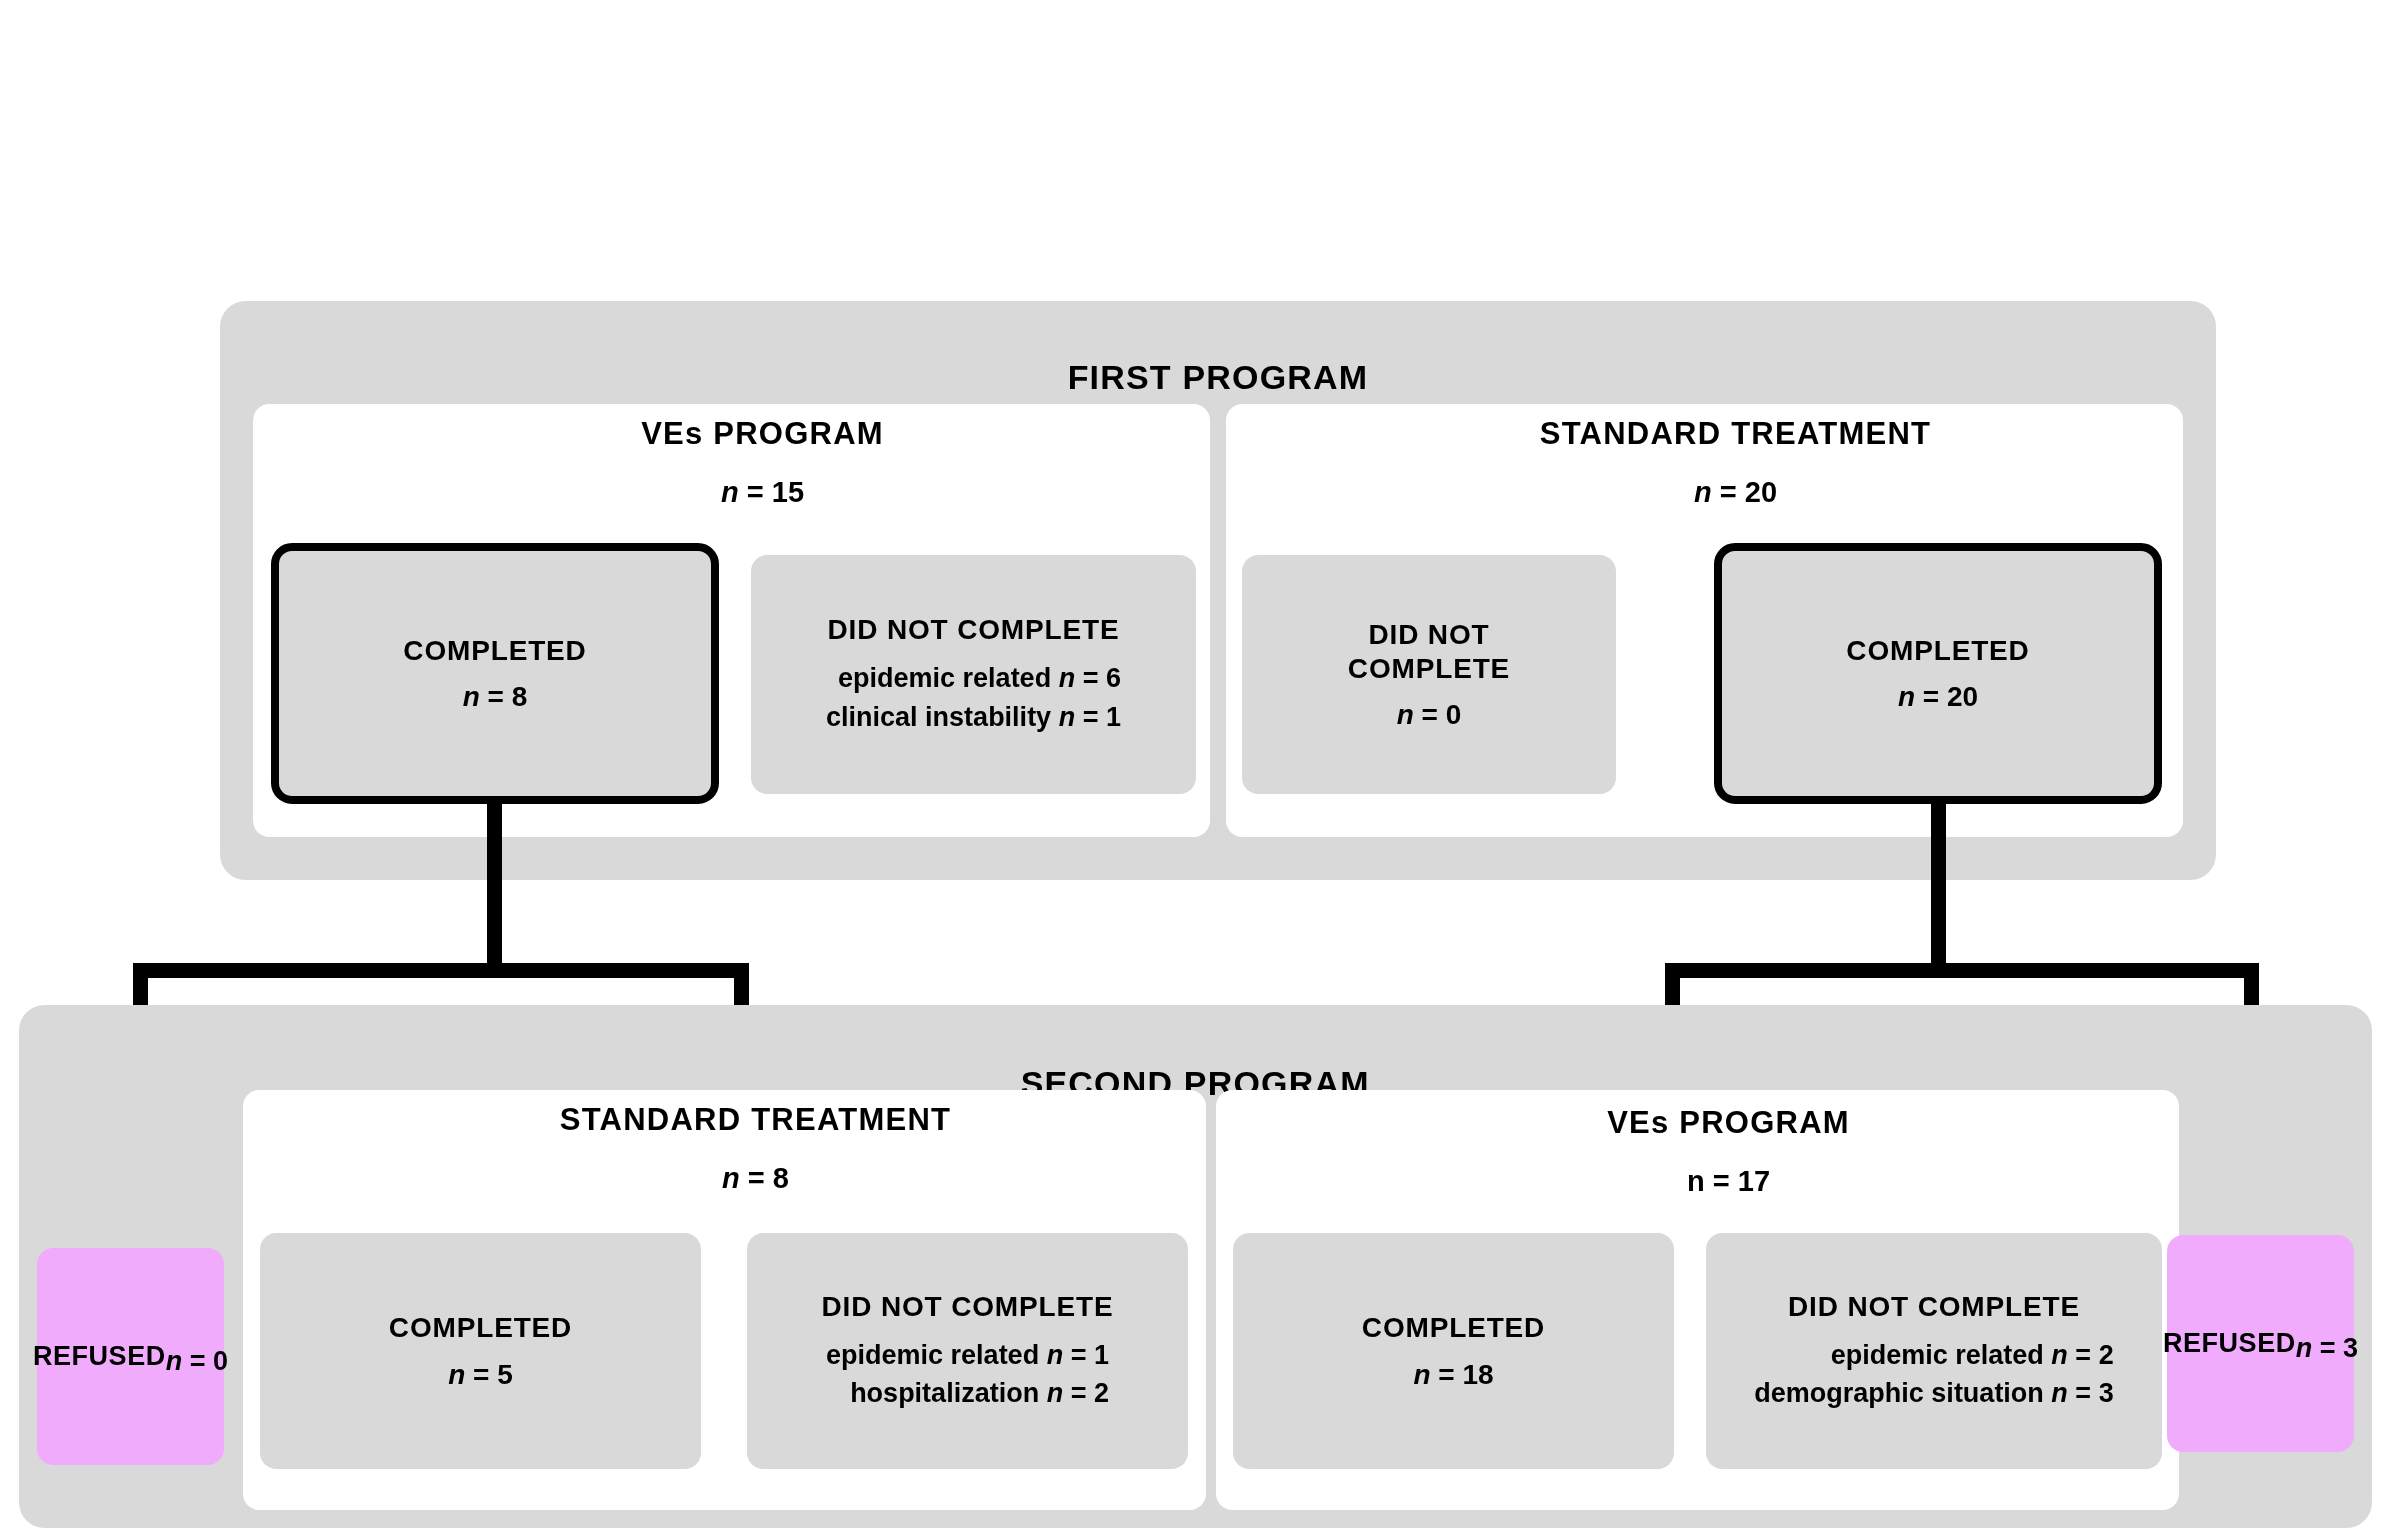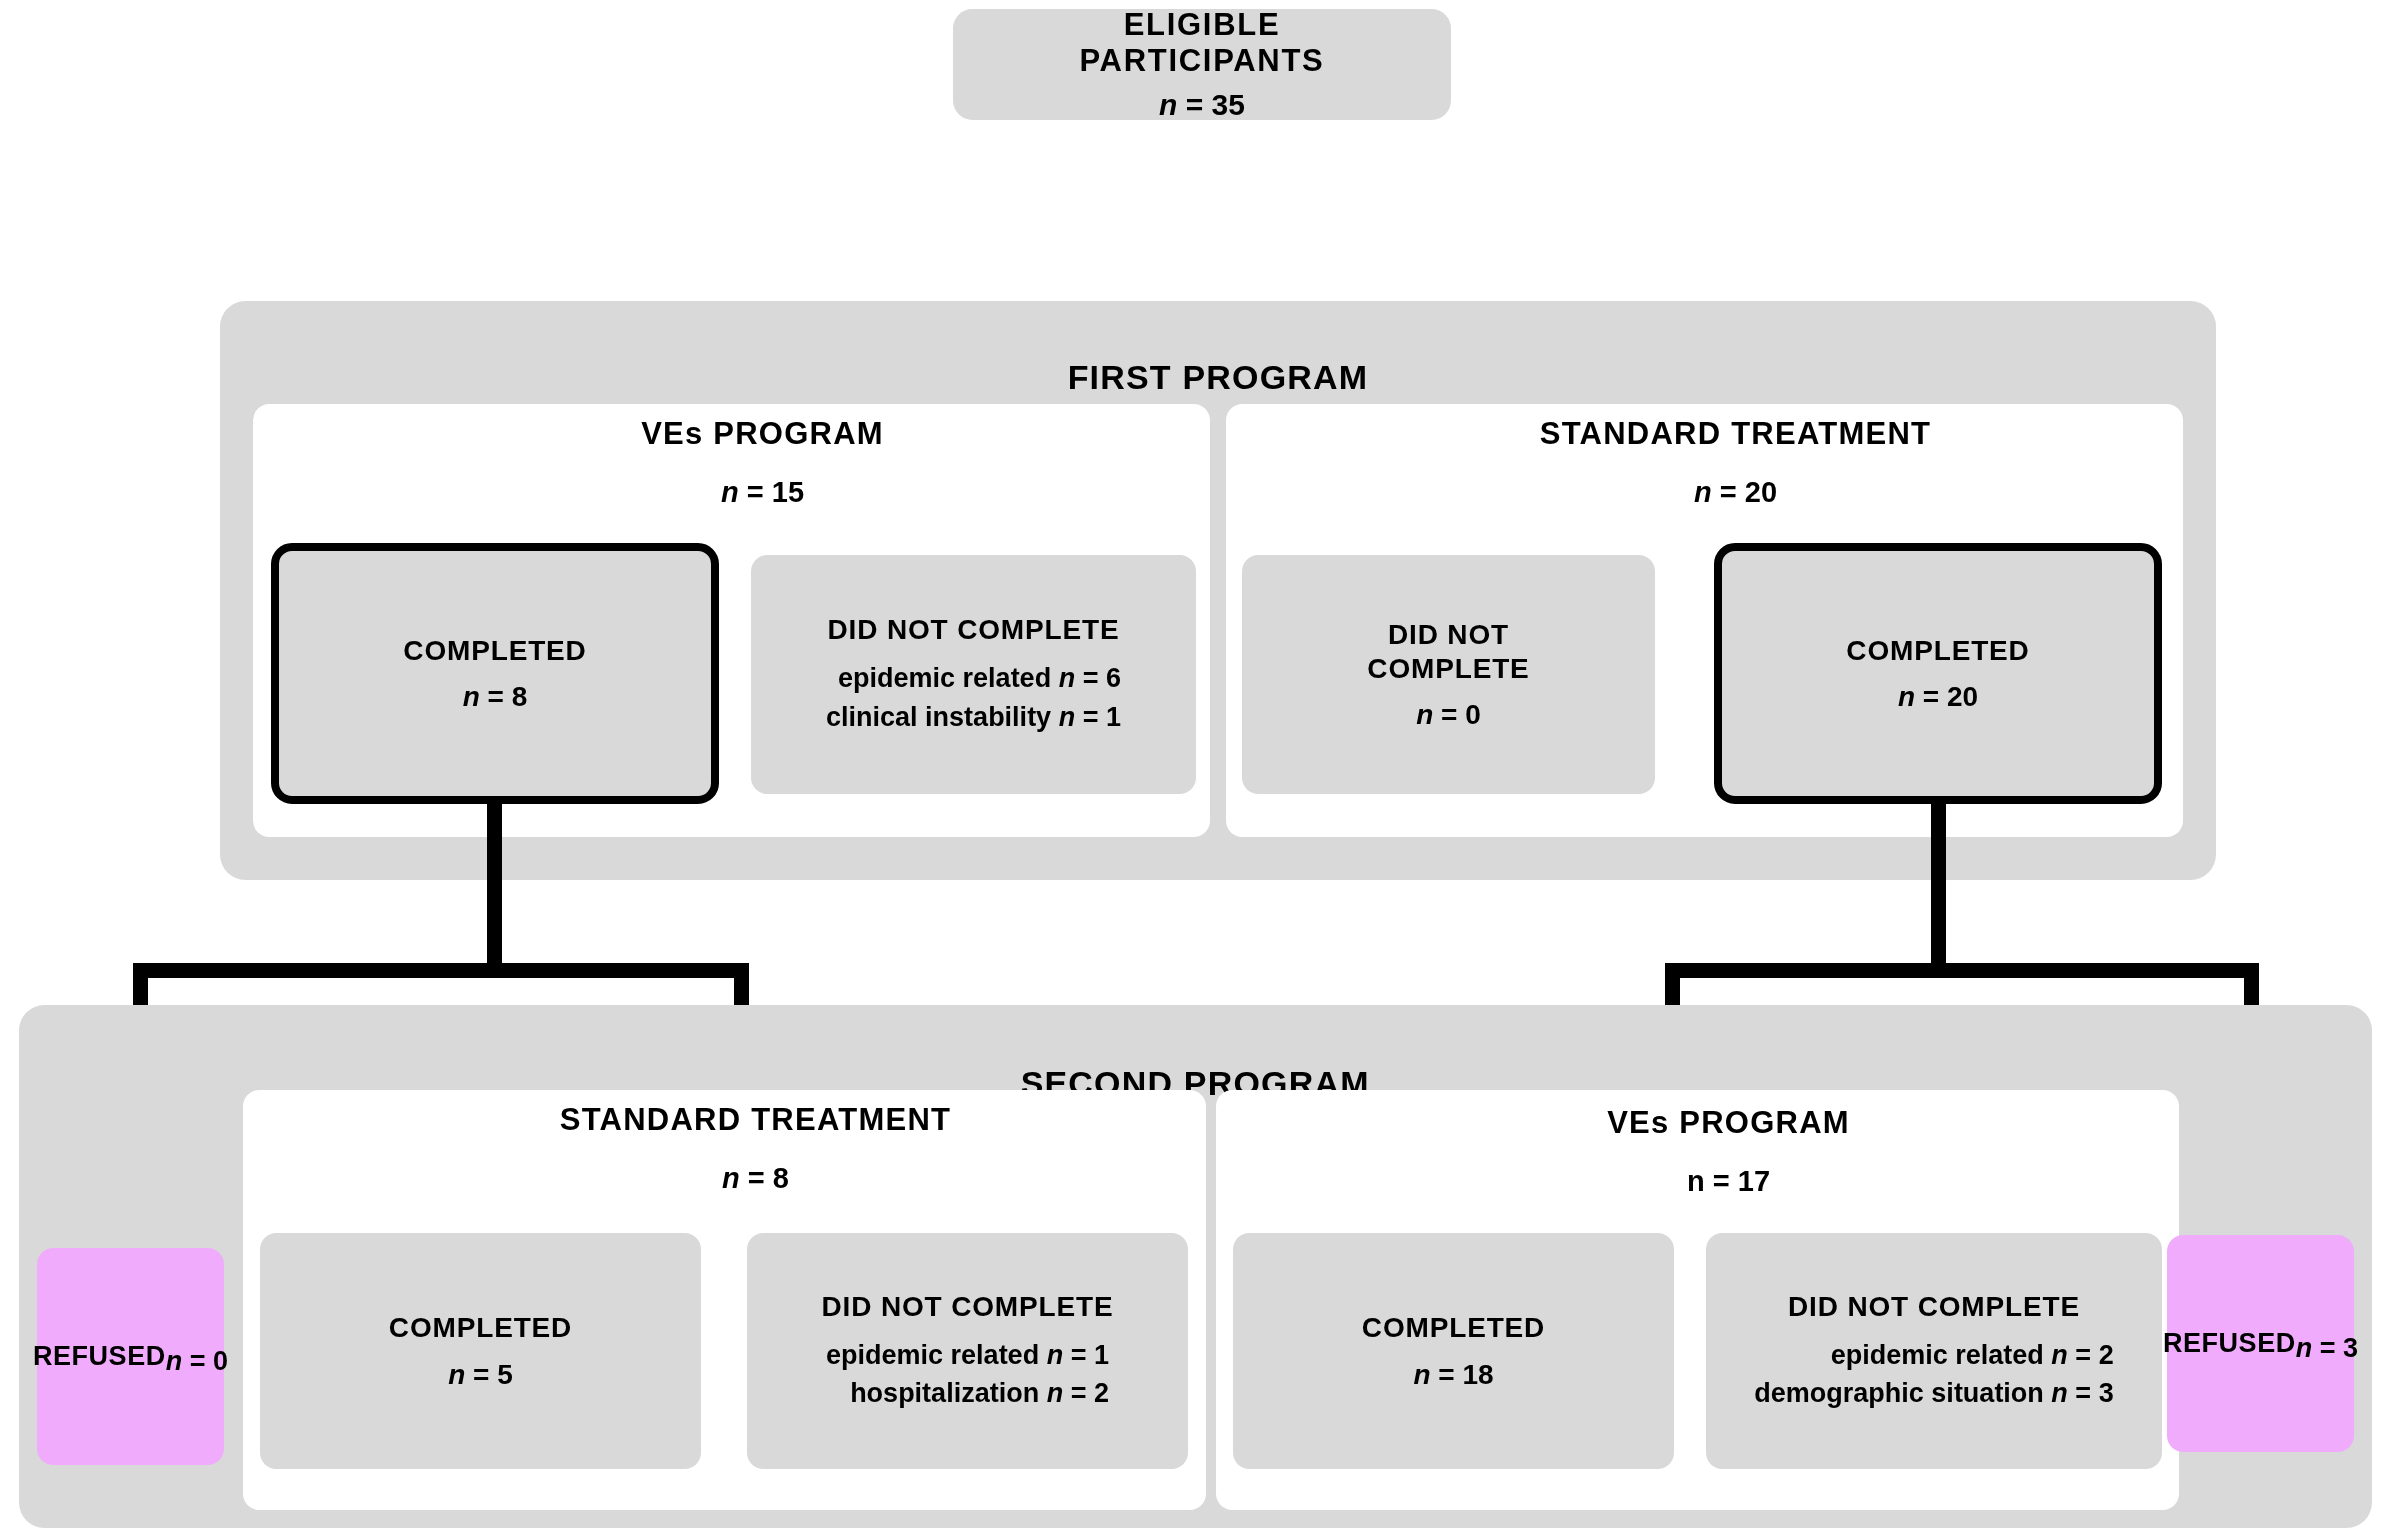--- a/index.html
+++ b/index.html
@@ -122,25 +122,20 @@
     border-left:22.4px solid transparent;
     border-right:22.4px solid transparent;
     border-top:34px solid #000000;
   }
 </style>
 </head>
 <body>
 
 <div id="stage">
 
-  <div id="eligible">
-    <div class="ttl">ELIGIBLE</div>
-    <div class="ttl">PARTICIPANTS</div>
-    <div class="nline"><span class="nit">n</span> <span>= 35</span></div>
-  </div>
 
   <div class="band" id="band-first" style="left:220px; top:301px; width:1996px; height:579px;">
   </div>
   <div class="band-title" style="top:333px; left:220px; width:1996px;">FIRST PROGRAM</div>
 
   <div class="panel" style="left:253px; top:404px; width:957px; height:433px;"></div>
   <div class="panel-head" style="top:416px; left:253px; width:957px;">
     <div class="ttl">VEs PROGRAM</div>
     <div class="nline"><span class="nit">n</span> <span>= 15</span></div>
   </div>
@@ -157,21 +152,21 @@
       <div><span>clinical instability </span><span class="nit">n</span><span> = 1</span></div>
     </div>
   </div>
 
   <div class="panel" style="left:1226px; top:404px; width:957px; height:433px;"></div>
   <div class="panel-head" style="top:416px; left:1226px; width:957px;">
     <div class="ttl">STANDARD TREATMENT</div>
     <div class="nline"><span class="nit">n</span> <span>= 20</span></div>
   </div>
 
-  <div class="gbox" style="left:1242px; top:555px; width:413px; height:239px;">
+  <div class="gbox" style="left:1242px; top:555px; width:374px; height:239px;">
     <div class="leaf-ttl">DID NOT</div>
     <div class="leaf-ttl">COMPLETE</div>
     <div class="leaf-n"><span class="nit">n</span> <span>= 0</span></div>
   </div>
 
   <div class="gbox strong" style="left:1714px; top:543px; width:448px; height:261px;">
     <div class="leaf-ttl">COMPLETED</div>
     <div class="leaf-n"><span class="nit">n</span> <span>= 20</span></div>
   </div>
 

